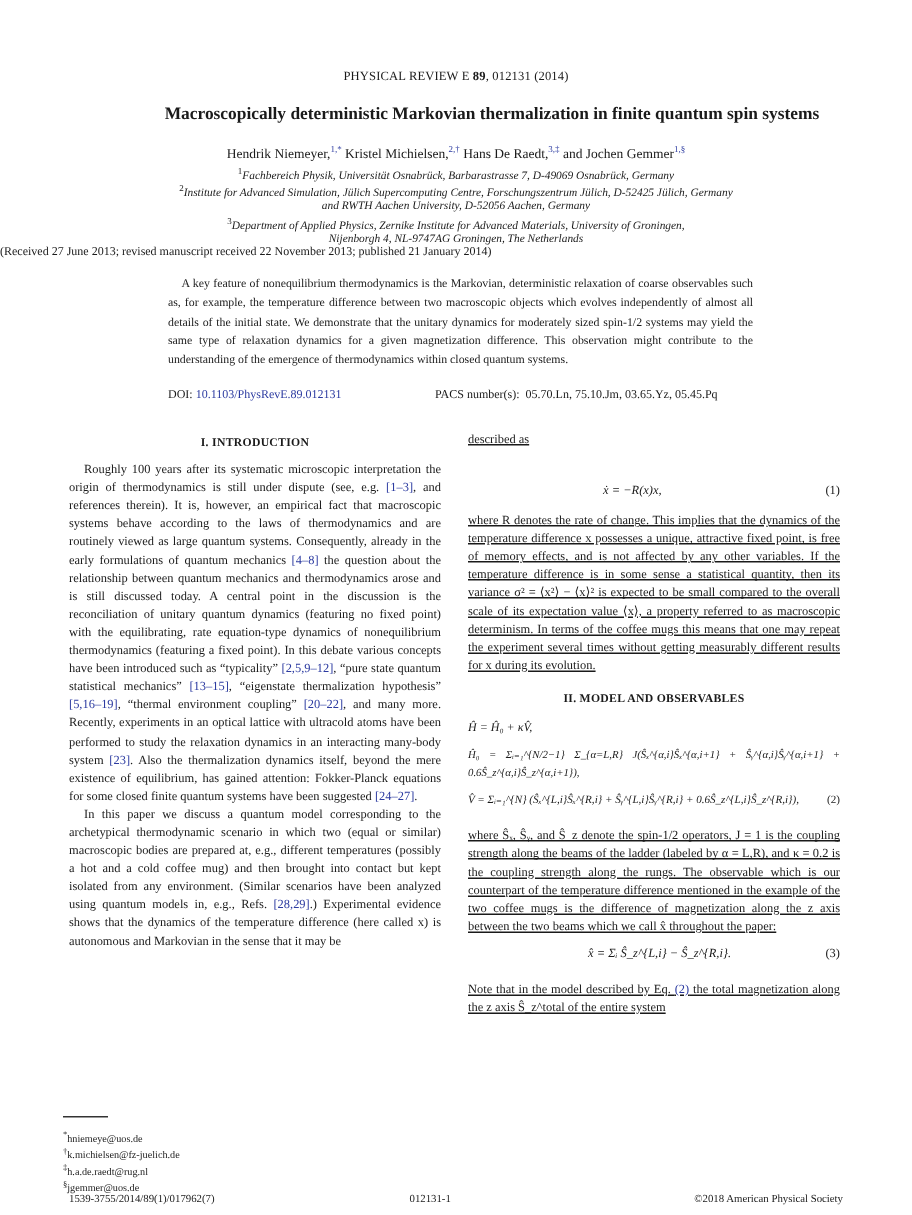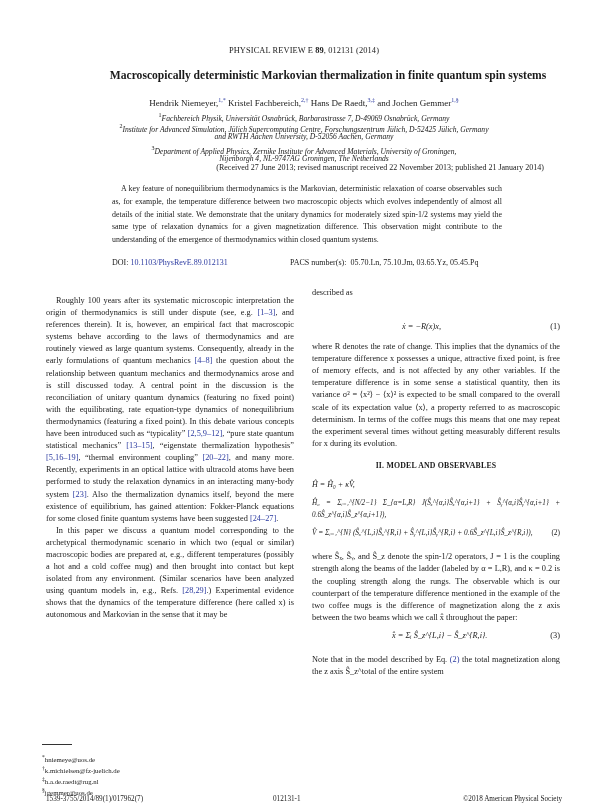--- a/index.html
+++ b/index.html
@@ -6,66 +6,67 @@
   body { width:608px; height:810px; position:relative; overflow:hidden;
          font-family:"Liberation Serif","DejaVu Serif",serif; color:#1a1a1a; }
   .abs { position:absolute;text-align:right; }
   .link { color:#2b3aa0; }
   .journal { top:46px; left:0; width:608px; text-align:center; font-size:8.4px; letter-spacing:0.1px; }
   .title { top:69px; left:0; width:608px; text-align:center; font-size:11.6px; font-weight:bold;padding-left:24px; }
   .authors { top:97px; left:0; width:608px; text-align:center; font-size:9px; }
   .aff { left:0; width:608px; text-align:center; font-size:7.6px; font-style:italic; line-height:14.3px; }
   .aff sup, .authors sup { font-size:6px; font-style:normal; }
   .authors sup { color:#2b3aa0; }
-  .received { top:163px; left:0; width:544px; text-align:right; font-size:8px; }
+  .received { top:163px; left:0; width:544px; text-align:left; font-size:8px; }
   .abstract { top:183px; left:112px; width:390px; font-size:7.9px; line-height:12.8px; text-align:justify; text-indent:9px; }
   .doi { top:258px; left:112px; font-size:8px; }
   .pacs { top:258px; left:290px; font-size:8px; }
   .col { font-size:8.3px; line-height:12.1px; text-align:justify; width:248px; }
   .col p { margin:0; text-indent:10px; }
-  .col p.noind { text-indent:0; }
+  .col p.noind { text-indent:0;text-decoration:underline; }
   .sec { text-align:center; font-weight:bold; font-size:7.8px; letter-spacing:0.2px; }
   .eq { position:relative; height:18px; font-style:italic; }
   .eqnum { position:absolute; right:0; font-style:normal; }
   .footline { top:744px; left:42px; width:30px; border-top:0.8px solid #333; }
   .foot { left:42px; font-size:6.8px; line-height:11.2px; }
   .bottom { top:795px; font-size:7.2px; }
   .math { font-size:8px; font-style:italic; }
 </style>
 </head>
 <body>
 
 <div class="abs journal">
   <span>PHYSICAL REVIEW E</span>
   <b>89</b><span>, 012131 (2014)</span>
 </div>
 
 <div class="abs title">Macroscopically deterministic Markovian thermalization in finite quantum spin systems</div>
 
 <div class="abs authors">
   <span><span>Hendrik Niemeyer,</span><sup class="link">1,*</sup></span>
-  <span><span>Kristel Fachbereich,</span><sup>2,†</sup></span>
+  <span><span>Kristel Michielsen,</span><sup>2,†</sup></span>
   <span><span>Hans De Raedt,</span><sup>3,‡</sup></span>
   <span><span>and Jochen Gemmer</span><sup>1,§</sup></span>
 </div>
 
 <div class="abs aff" style="top:108px"><sup>1</sup><span>Fachbereich Physik, Universität Osnabrück, Barbarastrasse 7, D-49069 Osnabrück, Germany</span></div>
 <div class="abs aff" style="top:119px"><sup>2</sup><span>Institute for Advanced Simulation, Jülich Supercomputing Centre, Forschungszentrum Jülich, D-52425 Jülich, Germany</span></div>
 <div class="abs aff" style="top:130px"><span>and RWTH Aachen University, D-52056 Aachen, Germany</span></div>
 <div class="abs aff" style="top:141px"><sup>3</sup><span>Department of Applied Physics, Zernike Institute for Advanced Materials, University of Groningen,</span></div>
 <div class="abs aff" style="top:152px"><span>Nijenborgh 4, NL-9747AG Groningen, The Netherlands</span></div>
 
 <div class="abs received">(Received 27 June 2013; revised manuscript received 22 November 2013; published 21 January 2014)</div>
 
 <div class="abs abstract">A key feature of nonequilibrium thermodynamics is the Markovian, deterministic relaxation of coarse observables such as, for example, the temperature difference between two macroscopic objects which evolves independently of almost all details of the initial state. We demonstrate that the unitary dynamics for moderately sized spin-1/2 systems may yield the same type of relaxation dynamics for a given magnetization difference. This observation might contribute to the understanding of the emergence of thermodynamics within closed quantum systems.</div>
 
 <div class="abs doi"><span>DOI:</span> <span class="link">10.1103/PhysRevE.89.012131</span></div>
 <div class="abs pacs"><span>PACS number(s):</span>&nbsp; <span>05.70.Ln, 75.10.Jm, 03.65.Yz, 05.45.Pq</span></div>
 
 <div class="abs col" style="top:289px; left:46px;">
+  <div class="sec">I. INTRODUCTION</div>
   <div style="height:6px"></div>
   <p><span>Roughly 100 years after its systematic microscopic interpretation the origin of thermodynamics is still under dispute (see, e.g. </span><span class="link">[1–3]</span><span>, and references therein). It is, however, an empirical fact that macroscopic systems behave according to the laws of thermodynamics and are routinely viewed as large quantum systems. Consequently, already in the early formulations of quantum mechanics </span><span class="link">[4–8]</span><span> the question about the relationship between quantum mechanics and thermodynamics arose and is still discussed today. A central point in the discussion is the reconciliation of unitary quantum dynamics (featuring no fixed point) with the equilibrating, rate equation-type dynamics of nonequilibrium thermodynamics (featuring a fixed point). In this debate various concepts have been introduced such as “typicality” </span><span class="link">[2,5,9–12]</span><span>, “pure state quantum statistical mechanics” </span><span class="link">[13–15]</span><span>, “eigenstate thermalization hypothesis” </span><span class="link">[5,16–19]</span><span>, “thermal environment coupling” </span><span class="link">[20–22]</span><span>, and many more. Recently, experiments in an optical lattice with ultracold atoms have been performed to study the relaxation dynamics in an interacting many-body system </span><span class="link">[23]</span><span>. Also the thermalization dynamics itself, beyond the mere existence of equilibrium, has gained attention: Fokker-Planck equations for some closed finite quantum systems have been suggested </span><span class="link">[24–27]</span><span>.</span></p>
   <p><span>In this paper we discuss a quantum model corresponding to the archetypical thermodynamic scenario in which two (equal or similar) macroscopic bodies are prepared at, e.g., different temperatures (possibly a hot and a cold coffee mug) and then brought into contact but kept isolated from any environment. (Similar scenarios have been analyzed using quantum models in, e.g., Refs. </span><span class="link">[28,29]</span><span>.) Experimental evidence shows that the dynamics of the temperature difference (here called x) is autonomous and Markovian in the sense that it may be</span></p>
 </div>
 
 <div class="abs footline"></div>
 <div class="abs foot" style="top:752px"><sup>*</sup><span>hniemeye@uos.de</span></div>
 <div class="abs foot" style="top:763px"><sup>†</sup><span>k.michielsen@fz-juelich.de</span></div>
 <div class="abs foot" style="top:774px"><sup>‡</sup><span>h.a.de.raedt@rug.nl</span></div>
 <div class="abs foot" style="top:785px"><sup>§</sup><span>jgemmer@uos.de</span></div>

